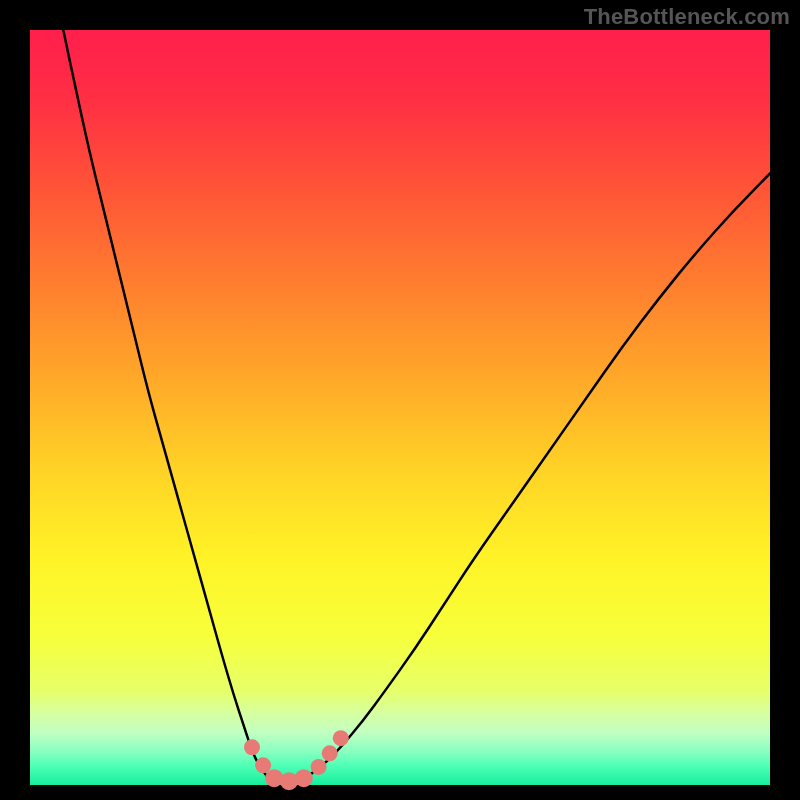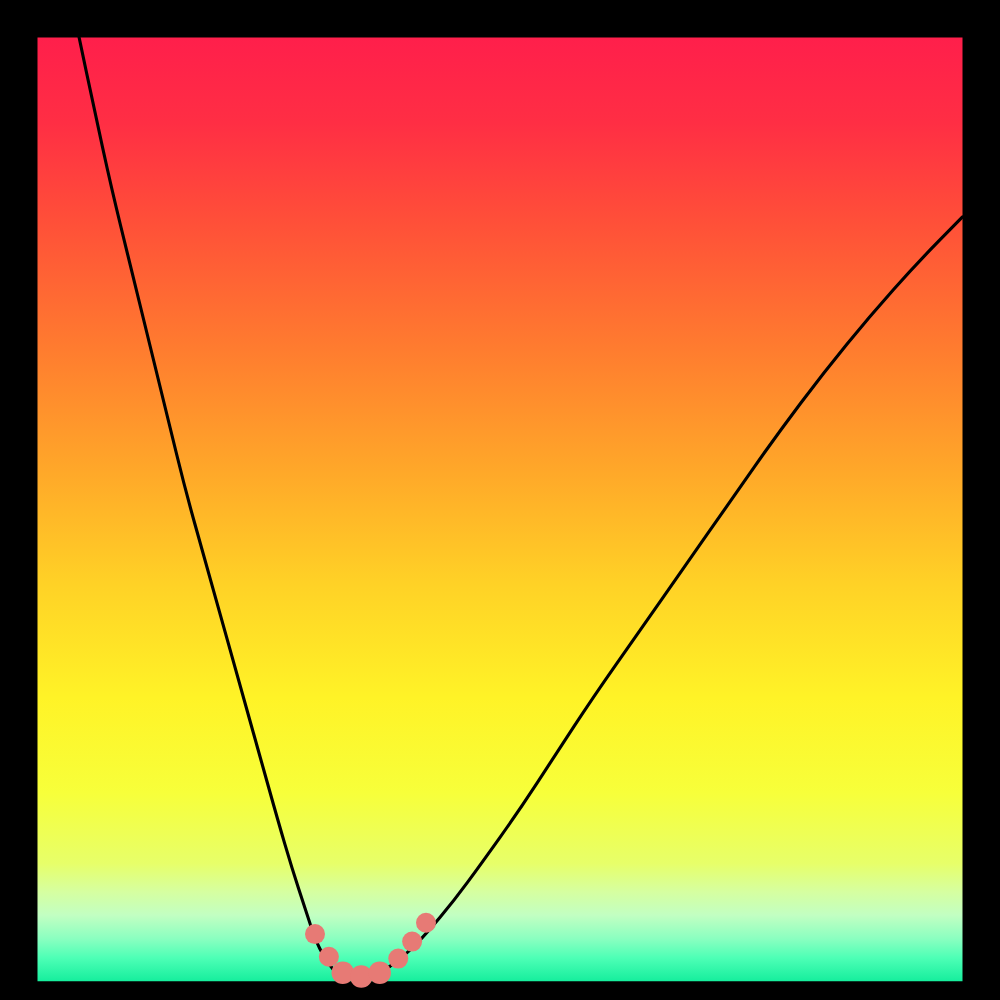--- a/index.html
+++ b/index.html
@@ -68,13 +68,14 @@
         <circle cx="263.10" cy="765.37" r="8" fill="#e77a75" stroke="#d45a55" stroke-width="0"></circle>
         <circle cx="274.20" cy="778.21" r="9" fill="#e77a75" stroke="#d45a55" stroke-width="0"></circle>
         <circle cx="289.00" cy="781.23" r="9" fill="#e77a75" stroke="#d45a55" stroke-width="0"></circle>
         <circle cx="303.80" cy="778.21" r="9" fill="#e77a75" stroke="#d45a55" stroke-width="0"></circle>
         <circle cx="318.60" cy="766.88" r="8" fill="#e77a75" stroke="#d45a55" stroke-width="0"></circle>
         <circle cx="329.70" cy="753.29" r="8" fill="#e77a75" stroke="#d45a55" stroke-width="0"></circle>
         <circle cx="340.80" cy="738.19" r="8" fill="#e77a75" stroke="#d45a55" stroke-width="0"></circle>
       </g>
 </svg>
 
+<div class="watermark">TheBottleneck.com</div>
 </div>
 
 </body></html>

